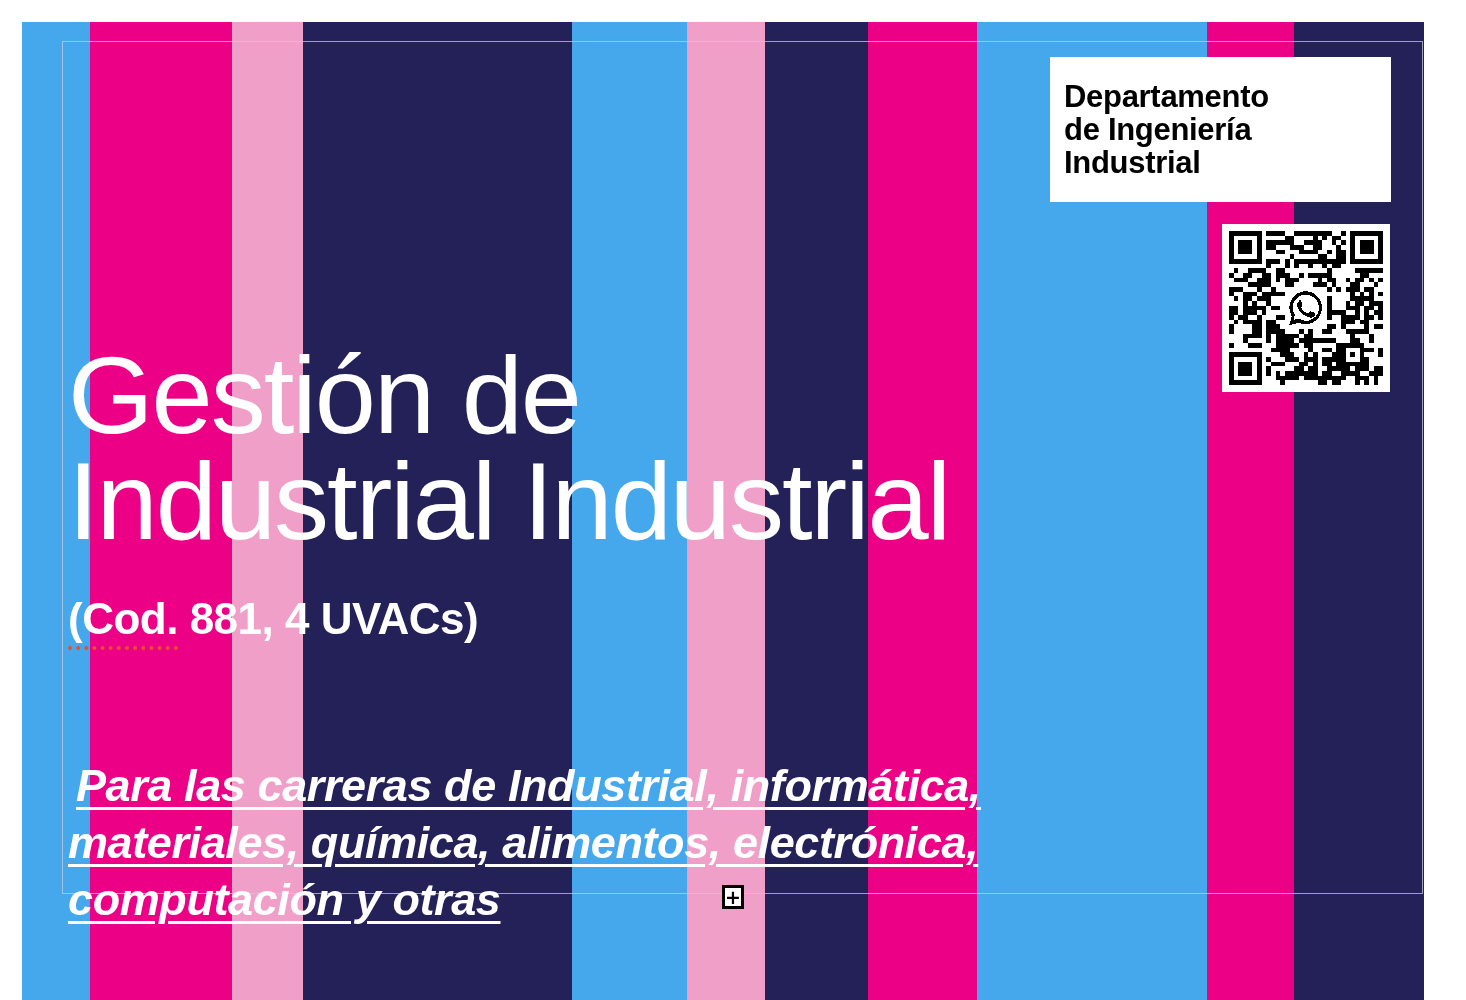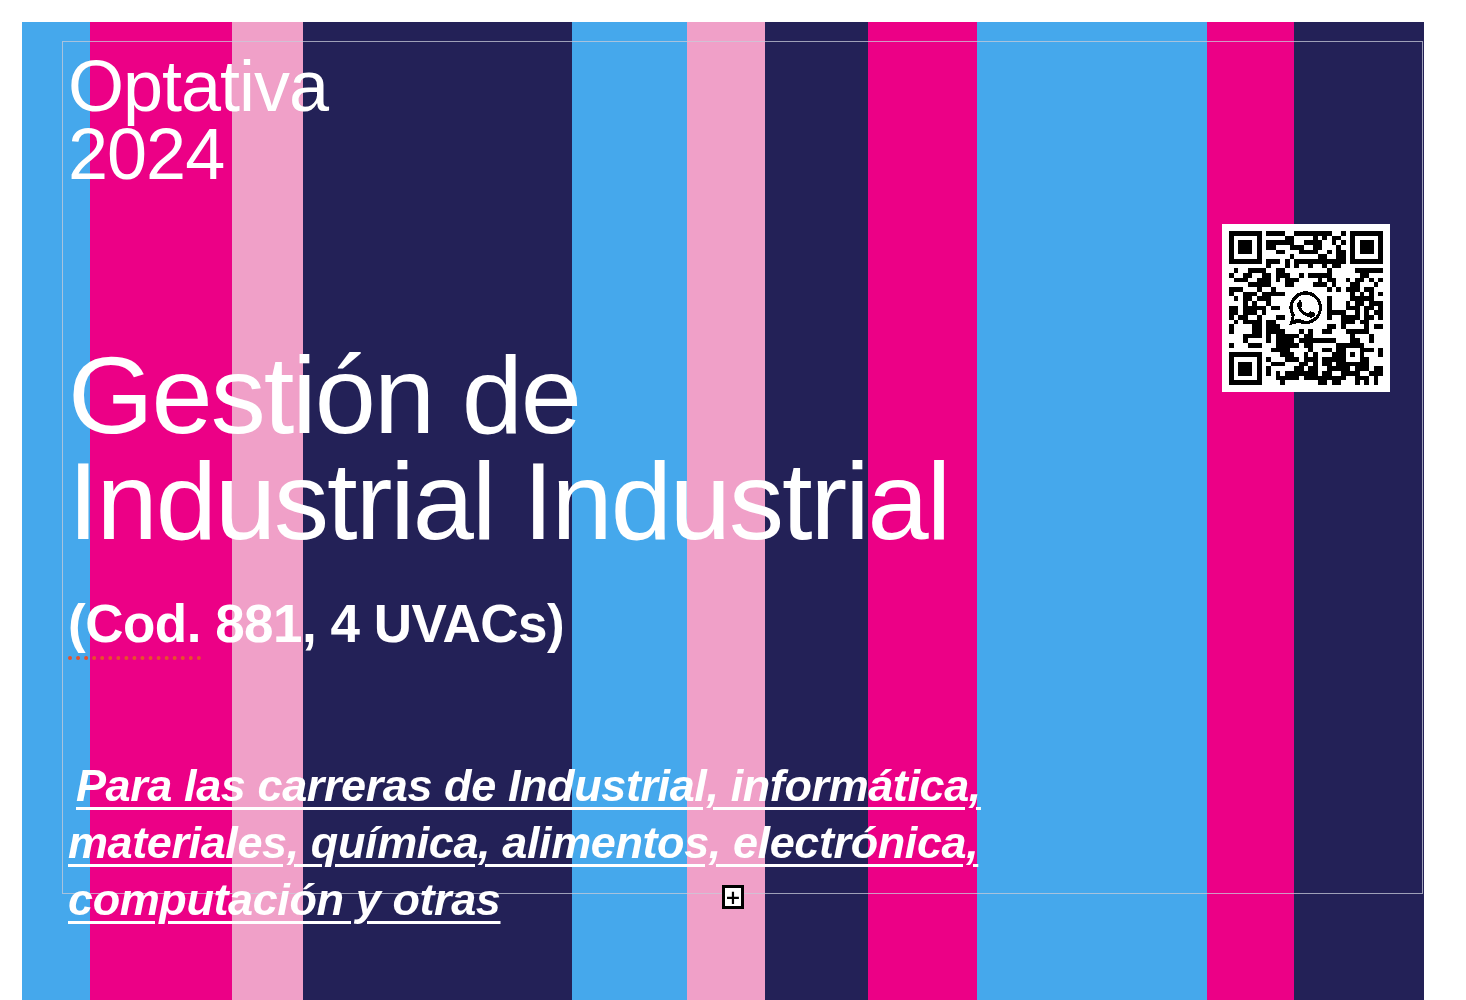--- a/index.html
+++ b/index.html
@@ -110,21 +110,21 @@
     font-weight: normal;
     line-height: 0.96;
     letter-spacing: -2px;
     white-space: pre-line;
   }
 
   #course-code {
     position: absolute;
     left: 5px;
     top: 555px;
-    font-size: 53px;
+    font-size: 44px;
     font-weight: bold;
     line-height: 1;
     letter-spacing: -0.5px;
   }
   #course-code .misspelled {
     border-bottom: 4px dotted #e8502a;
     padding-bottom: 3px;
   }
 
   #audience-line {
@@ -184,31 +184,34 @@
       <div class="stripe" style="left: 846px; width: 109px; background: rgb(236, 0, 134);"></div>
       <div class="stripe" style="left: 955px; width: 230px; background: rgb(69, 168, 236);"></div>
       <div class="stripe" style="left: 1185px; width: 87px; background: rgb(236, 0, 134);"></div>
       <div class="stripe" style="left: 1272px; width: 130px; background: rgb(35, 33, 87);"></div>
     </div>
 
   <div class="tb-outline" id="textbox-main-outline"></div>
 
   <div id="slide-text">
 
-    <div id="kicker-line">Optativa
-2024</div>
 
     <div id="course-title">Gestión de
 Industrial Industrial</div>
 
     <div id="course-code"><span class="misspelled">(Cod.</span><span> 881, 4 UVACs)</span></div>
 
     <div id="audience-line"><span>Para las carreras de Industrial, informática, materiales, química, alimentos, electrónica, computación y otras</span></div>
   </div>
 
+  <div id="dept-logo-box">
+    <div id="dept-logo-text">Departamento
+de Ingeniería
+Industrial</div>
+  </div>
 
   <div id="qr-code-block">
     <svg viewBox="0 0 33 33" shape-rendering="crispEdges">
       <rect width="33" height="33" fill="#ffffff"></rect>
       <g id="qr-modules" fill="#000000">
           <rect x="8" y="0" width="1" height="1"></rect>
           <rect x="9" y="0" width="1" height="1"></rect>
           <rect x="10" y="0" width="1" height="1"></rect>
           <rect x="11" y="0" width="1" height="1"></rect>
           <rect x="14" y="0" width="1" height="1"></rect>

